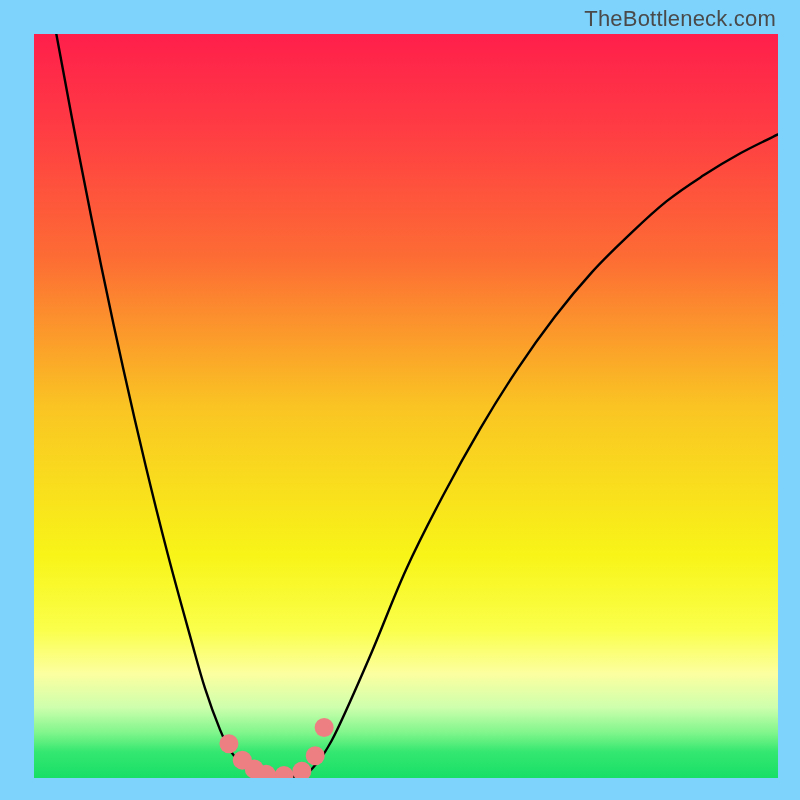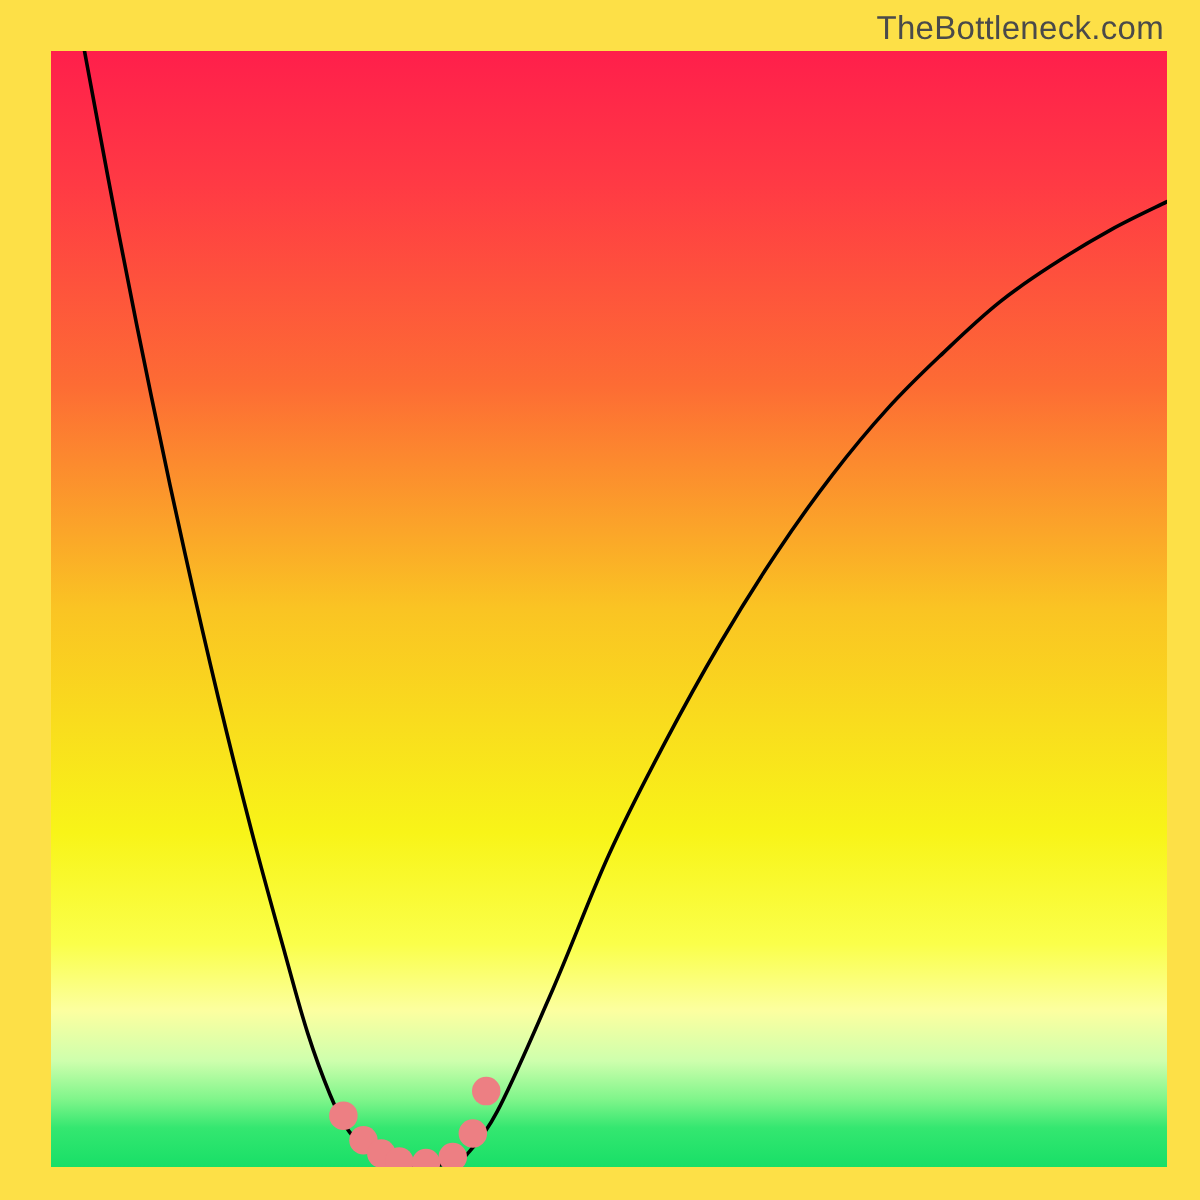--- a/index.html
+++ b/index.html
@@ -8,21 +8,21 @@
     width: 800px;
     height: 800px;
     background: #000;
     overflow: hidden;
     font-family: Arial, Helvetica, sans-serif;
   }
   .stage {
     position: relative;
     width: 800px;
     height: 800px;
-    background: #fde047;
+    background: #7dd3fc;
   }
   .plot-area {
     position: absolute;
     background: #000;
   }
   .gradient {
     position: absolute;
     inset: 0;
   }
   .watermark {

